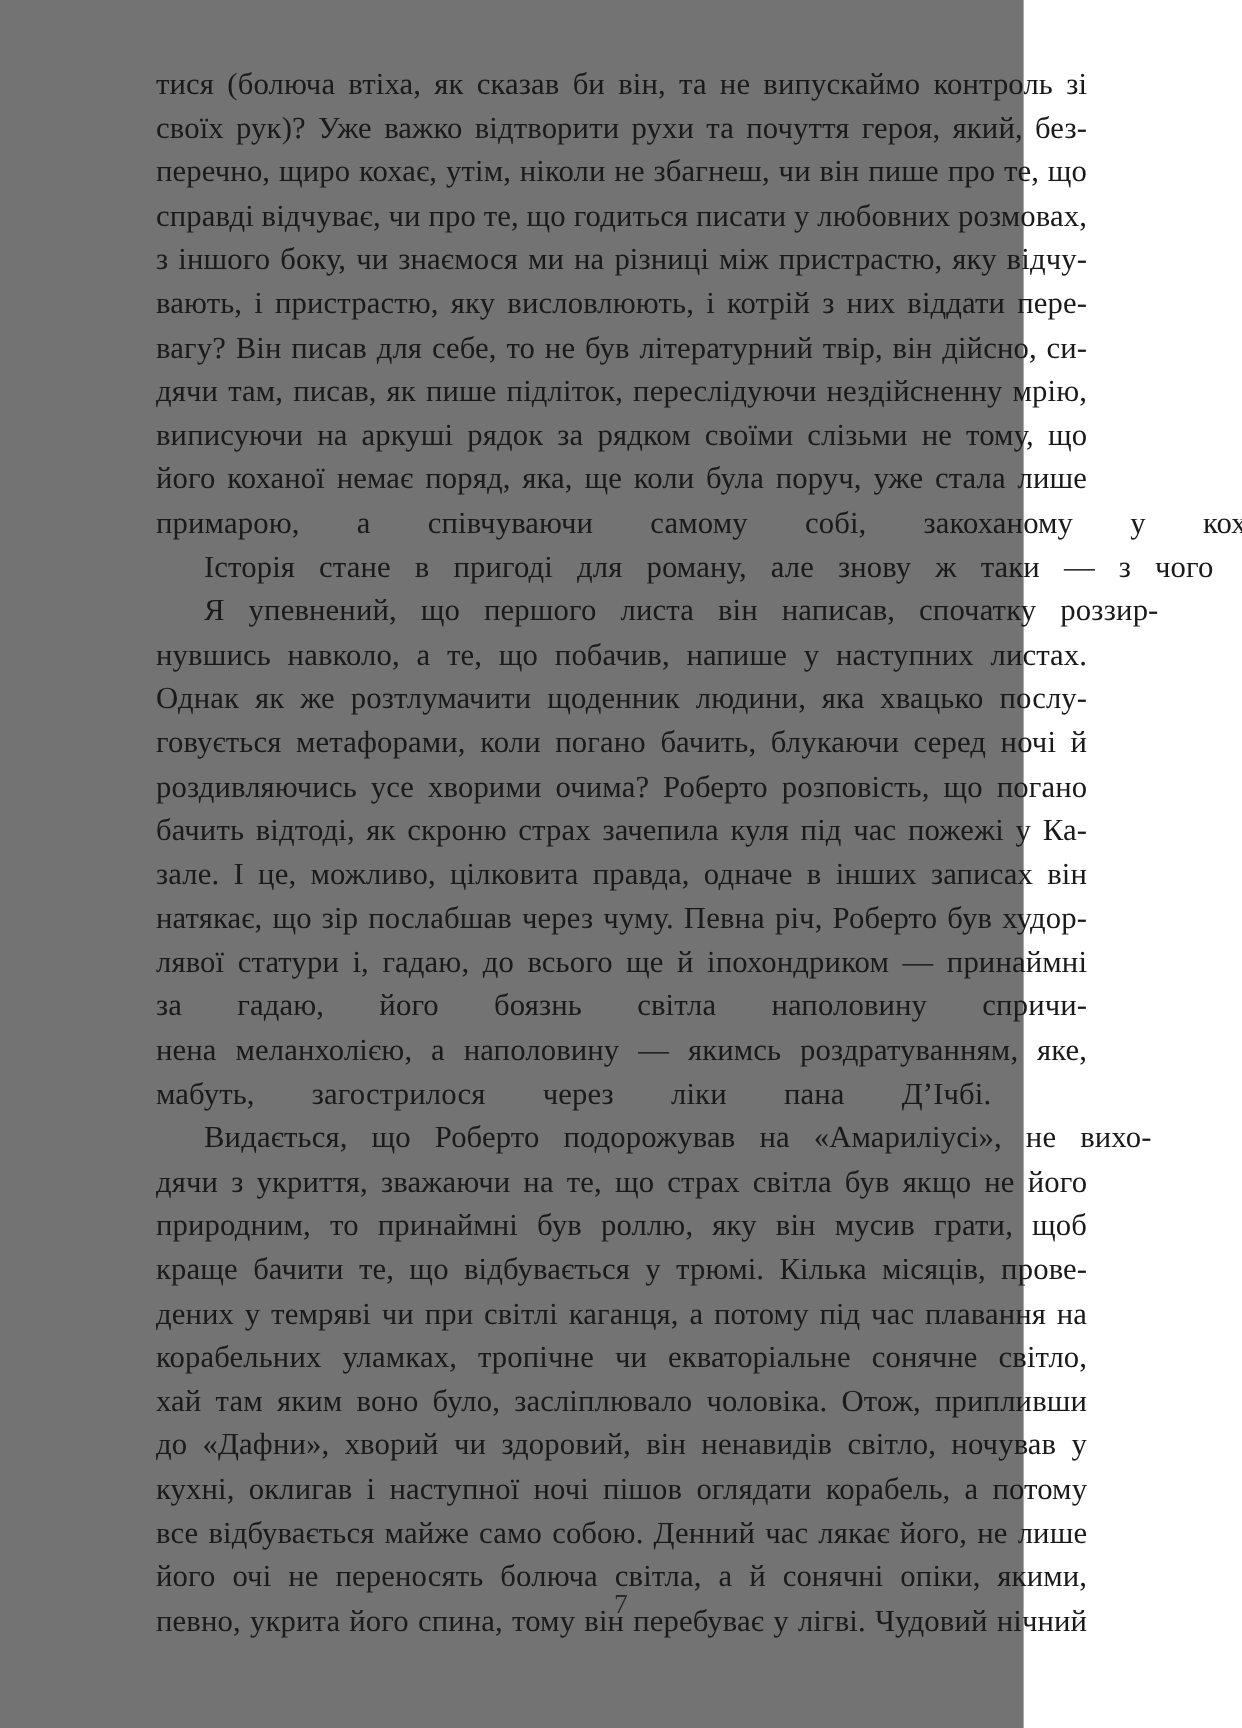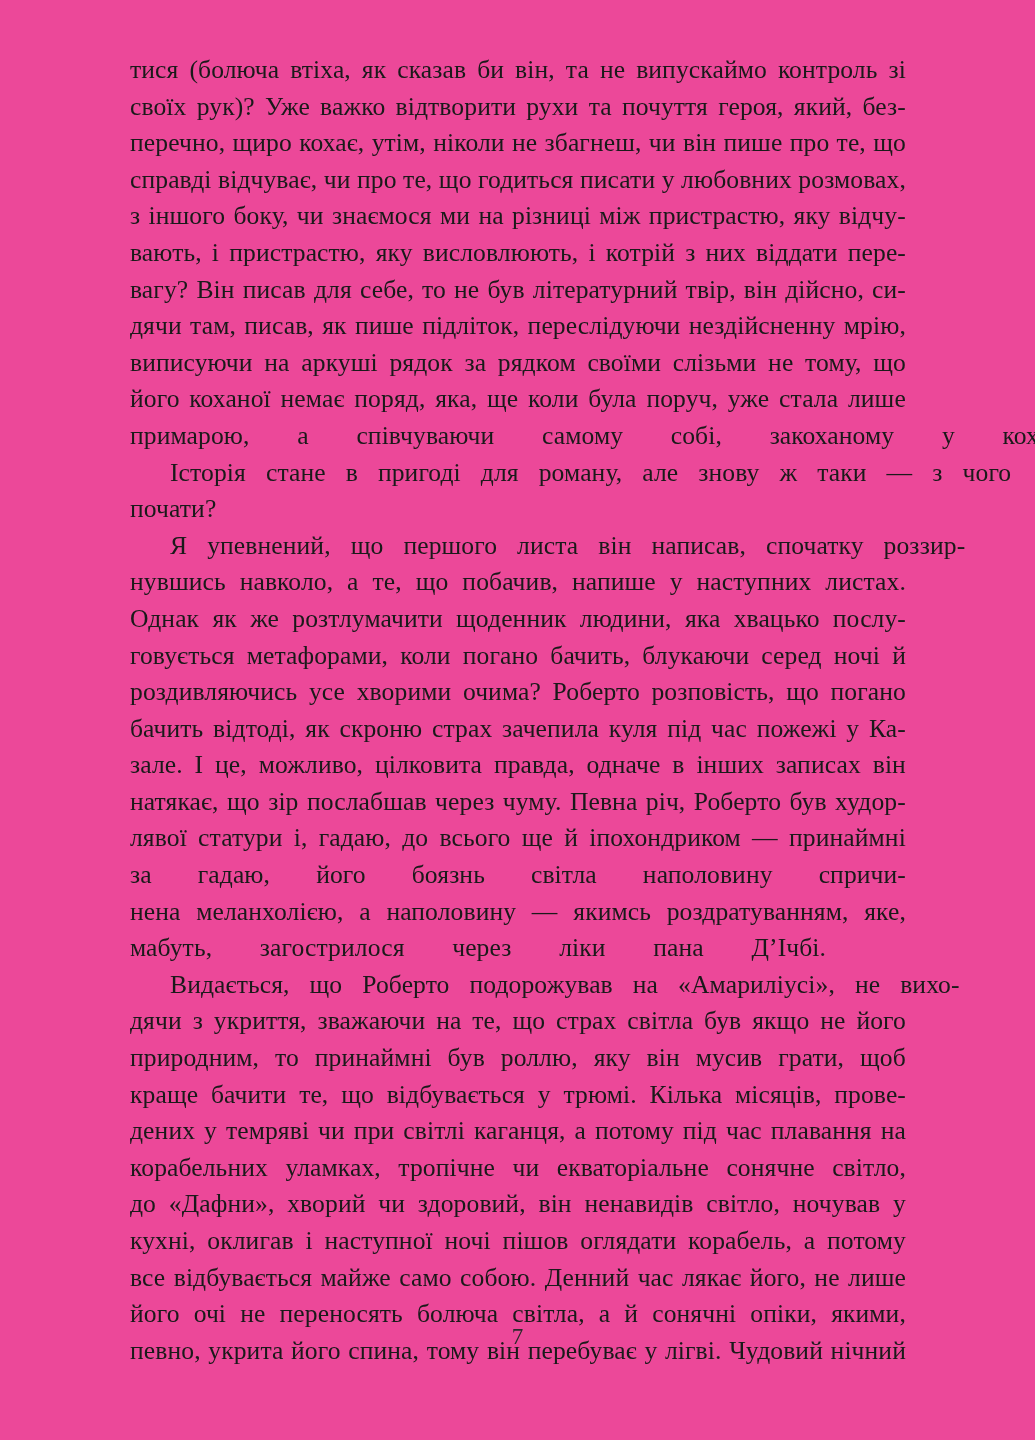--- a/index.html
+++ b/index.html
@@ -12,23 +12,23 @@
     width: 1035px;
     height: 1440px;
     overflow: hidden;
     font-family: "Liberation Serif", "DejaVu Serif", serif;
     color: #1a1a1a;
     -webkit-font-smoothing: antialiased;
   }
 
   .page {
     position: relative;
-    width: 1035px;
+    width: 853px;
     height: 1440px;
-    background: #ec4899;
+    background: #737373;
     box-sizing: border-box;
   }
 
   .text-block {
     position: absolute;
     left: 130px;
     top: 52px;
     width: 776px;
   }
 
@@ -88,39 +88,39 @@
       <div class="line justify"><span class="w">перечно,</span><span class="w">щиро</span><span class="w">кохає,</span><span class="w">утім,</span><span class="w">ніколи</span><span class="w">не</span><span class="w">збагнеш,</span><span class="w">чи</span><span class="w">він</span><span class="w">пише</span><span class="w">про</span><span class="w">те,</span><span class="w">що</span></div>
       <div class="line justify"><span class="w">справді</span><span class="w">відчуває,</span><span class="w">чи</span><span class="w">про</span><span class="w">те,</span><span class="w">що</span><span class="w">годиться</span><span class="w">писати</span><span class="w">у</span><span class="w">любовних</span><span class="w">розмовах,</span></div>
       <div class="line justify"><span class="w">з</span><span class="w">іншого</span><span class="w">боку,</span><span class="w">чи</span><span class="w">знаємося</span><span class="w">ми</span><span class="w">на</span><span class="w">різниці</span><span class="w">між</span><span class="w">пристрастю,</span><span class="w">яку</span><span class="w">відчу-</span></div>
       <div class="line justify"><span class="w">вають,</span><span class="w">і</span><span class="w">пристрастю,</span><span class="w">яку</span><span class="w">висловлюють,</span><span class="w">і</span><span class="w">котрій</span><span class="w">з</span><span class="w">них</span><span class="w">віддати</span><span class="w">пере-</span></div>
       <div class="line justify"><span class="w">вагу?</span><span class="w">Він</span><span class="w">писав</span><span class="w">для</span><span class="w">себе,</span><span class="w">то</span><span class="w">не</span><span class="w">був</span><span class="w">літературний</span><span class="w">твір,</span><span class="w">він</span><span class="w">дійсно,</span><span class="w">си-</span></div>
       <div class="line justify"><span class="w">дячи</span><span class="w">там,</span><span class="w">писав,</span><span class="w">як</span><span class="w">пише</span><span class="w">підліток,</span><span class="w">переслідуючи</span><span class="w">нездійсненну</span><span class="w">мрію,</span></div>
       <div class="line justify"><span class="w">виписуючи</span><span class="w">на</span><span class="w">аркуші</span><span class="w">рядок</span><span class="w">за</span><span class="w">рядком</span><span class="w">своїми</span><span class="w">слізьми</span><span class="w">не</span><span class="w">тому,</span><span class="w">що</span></div>
       <div class="line justify"><span class="w">його</span><span class="w">коханої</span><span class="w">немає</span><span class="w">поряд,</span><span class="w">яка,</span><span class="w">ще</span><span class="w">коли</span><span class="w">була</span><span class="w">поруч,</span><span class="w">уже</span><span class="w">стала</span><span class="w">лише</span></div>
       <div class="line last"><span class="w">примарою,</span><span class="w">а</span><span class="w">співчуваючи</span><span class="w">самому</span><span class="w">собі,</span><span class="w">закоханому</span><span class="w">у</span><span class="w">кохання...</span></div>
       <div class="line justify indent"><span class="w">Історія</span><span class="w">стане</span><span class="w">в</span><span class="w">пригоді</span><span class="w">для</span><span class="w">роману,</span><span class="w">але</span><span class="w">знову</span><span class="w">ж</span><span class="w">таки</span><span class="w">—</span><span class="w">з</span><span class="w">чого</span></div>
-      <div class="line last"><span class="w">почати?</span></div>
       <div class="line justify indent"><span class="w">Я</span><span class="w">упевнений,</span><span class="w">що</span><span class="w">першого</span><span class="w">листа</span><span class="w">він</span><span class="w">написав,</span><span class="w">спочатку</span><span class="w">роззир-</span></div>
       <div class="line justify"><span class="w">нувшись</span><span class="w">навколо,</span><span class="w">а</span><span class="w">те,</span><span class="w">що</span><span class="w">побачив,</span><span class="w">напише</span><span class="w">у</span><span class="w">наступних</span><span class="w">листах.</span></div>
       <div class="line justify"><span class="w">Однак</span><span class="w">як</span><span class="w">же</span><span class="w">розтлумачити</span><span class="w">щоденник</span><span class="w">людини,</span><span class="w">яка</span><span class="w">хвацько</span><span class="w">послу-</span></div>
       <div class="line justify"><span class="w">говується</span><span class="w">метафорами,</span><span class="w">коли</span><span class="w">погано</span><span class="w">бачить,</span><span class="w">блукаючи</span><span class="w">серед</span><span class="w">ночі</span><span class="w">й</span></div>
       <div class="line justify"><span class="w">роздивляючись</span><span class="w">усе</span><span class="w">хворими</span><span class="w">очима?</span><span class="w">Роберто</span><span class="w">розповість,</span><span class="w">що</span><span class="w">погано</span></div>
       <div class="line justify"><span class="w">бачить</span><span class="w">відтоді,</span><span class="w">як</span><span class="w">скроню</span><span class="w">страх</span><span class="w">зачепила</span><span class="w">куля</span><span class="w">під</span><span class="w">час</span><span class="w">пожежі</span><span class="w">у</span><span class="w">Ка-</span></div>
       <div class="line justify"><span class="w">зале.</span><span class="w">І</span><span class="w">це,</span><span class="w">можливо,</span><span class="w">цілковита</span><span class="w">правда,</span><span class="w">одначе</span><span class="w">в</span><span class="w">інших</span><span class="w">записах</span><span class="w">він</span></div>
       <div class="line justify"><span class="w">натякає,</span><span class="w">що</span><span class="w">зір</span><span class="w">послабшав</span><span class="w">через</span><span class="w">чуму.</span><span class="w">Певна</span><span class="w">річ,</span><span class="w">Роберто</span><span class="w">був</span><span class="w">худор-</span></div>
       <div class="line justify"><span class="w">лявої</span><span class="w">статури</span><span class="w">і,</span><span class="w">гадаю,</span><span class="w">до</span><span class="w">всього</span><span class="w">ще</span><span class="w">й</span><span class="w">іпохондриком</span><span class="w">—</span><span class="w">принаймні</span></div>
       <div class="line justify"><span class="w">за</span><span class="w">гадаю,</span><span class="w">його</span><span class="w">боязнь</span><span class="w">світла</span><span class="w">наполовину</span><span class="w">спричи-</span></div>
       <div class="line justify"><span class="w">нена</span><span class="w">меланхолією,</span><span class="w">а</span><span class="w">наполовину</span><span class="w">—</span><span class="w">якимсь</span><span class="w">роздратуванням,</span><span class="w">яке,</span></div>
       <div class="line last"><span class="w">мабуть,</span><span class="w">загострилося</span><span class="w">через</span><span class="w">ліки</span><span class="w">пана</span><span class="w">Д’Ічбі.</span></div>
       <div class="line justify indent"><span class="w">Видається,</span><span class="w">що</span><span class="w">Роберто</span><span class="w">подорожував</span><span class="w">на</span><span class="w">«Амариліусі»,</span><span class="w">не</span><span class="w">вихо-</span></div>
       <div class="line justify"><span class="w">дячи</span><span class="w">з</span><span class="w">укриття,</span><span class="w">зважаючи</span><span class="w">на</span><span class="w">те,</span><span class="w">що</span><span class="w">страх</span><span class="w">світла</span><span class="w">був</span><span class="w">якщо</span><span class="w">не</span><span class="w">його</span></div>
       <div class="line justify"><span class="w">природним,</span><span class="w">то</span><span class="w">принаймні</span><span class="w">був</span><span class="w">роллю,</span><span class="w">яку</span><span class="w">він</span><span class="w">мусив</span><span class="w">грати,</span><span class="w">щоб</span></div>
       <div class="line justify"><span class="w">краще</span><span class="w">бачити</span><span class="w">те,</span><span class="w">що</span><span class="w">відбувається</span><span class="w">у</span><span class="w">трюмі.</span><span class="w">Кілька</span><span class="w">місяців,</span><span class="w">прове-</span></div>
       <div class="line justify"><span class="w">дених</span><span class="w">у</span><span class="w">темряві</span><span class="w">чи</span><span class="w">при</span><span class="w">світлі</span><span class="w">каганця,</span><span class="w">а</span><span class="w">потому</span><span class="w">під</span><span class="w">час</span><span class="w">плавання</span><span class="w">на</span></div>
       <div class="line justify"><span class="w">корабельних</span><span class="w">уламках,</span><span class="w">тропічне</span><span class="w">чи</span><span class="w">екваторіальне</span><span class="w">сонячне</span><span class="w">світло,</span></div>
+      <div class="line justify"><span class="w">хай</span><span class="w">там</span><span class="w">яким</span><span class="w">воно</span><span class="w">було,</span><span class="w">засліплювало</span><span class="w">чоловіка.</span><span class="w">Отож,</span><span class="w">припливши</span></div>
       <div class="line justify"><span class="w">до</span><span class="w">«Дафни»,</span><span class="w">хворий</span><span class="w">чи</span><span class="w">здоровий,</span><span class="w">він</span><span class="w">ненавидів</span><span class="w">світло,</span><span class="w">ночував</span><span class="w">у</span></div>
       <div class="line justify"><span class="w">кухні,</span><span class="w">оклигав</span><span class="w">і</span><span class="w">наступної</span><span class="w">ночі</span><span class="w">пішов</span><span class="w">оглядати</span><span class="w">корабель,</span><span class="w">а</span><span class="w">потому</span></div>
       <div class="line justify"><span class="w">все</span><span class="w">відбувається</span><span class="w">майже</span><span class="w">само</span><span class="w">собою.</span><span class="w">Денний</span><span class="w">час</span><span class="w">лякає</span><span class="w">його,</span><span class="w">не</span><span class="w">лише</span></div>
       <div class="line justify"><span class="w">його</span><span class="w">очі</span><span class="w">не</span><span class="w">переносять</span><span class="w">болюча</span><span class="w">світла,</span><span class="w">а</span><span class="w">й</span><span class="w">сонячні</span><span class="w">опіки,</span><span class="w">якими,</span></div>
       <div class="line justify"><span class="w">певно,</span><span class="w">укрита</span><span class="w">його</span><span class="w">спина,</span><span class="w">тому</span><span class="w">він</span><span class="w">перебуває</span><span class="w">у</span><span class="w">лігві.</span><span class="w">Чудовий</span><span class="w">нічний</span></div>
     </div>
 
   <div class="folio">7</div>
 
 </div>

